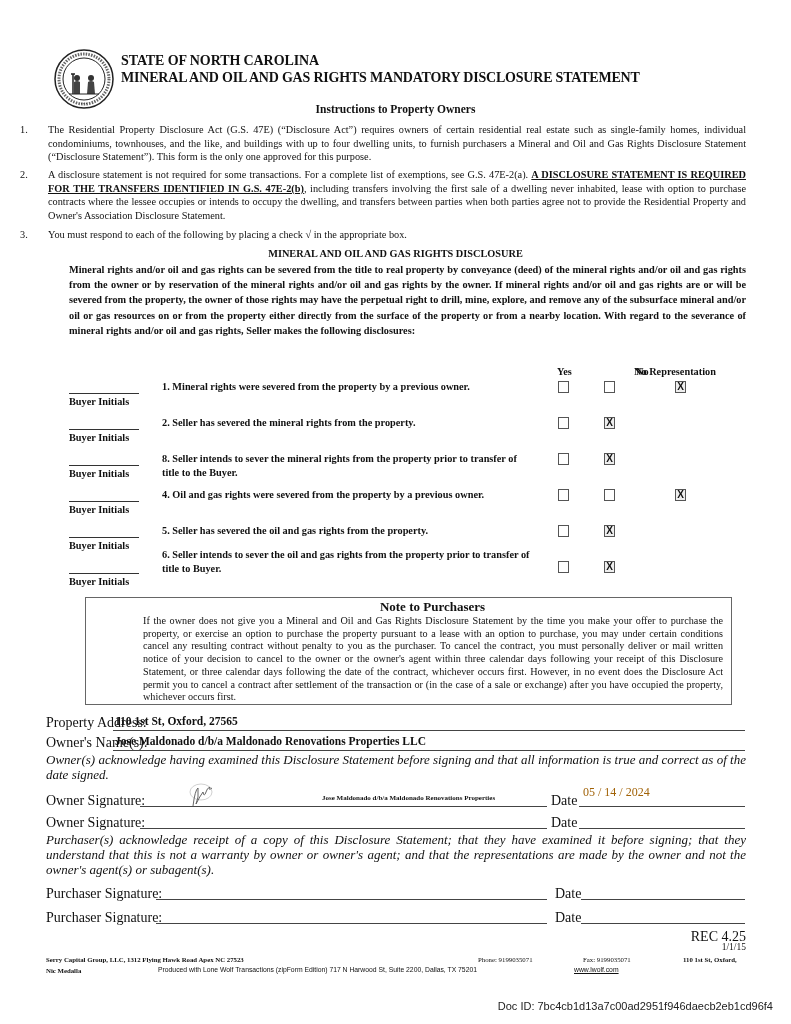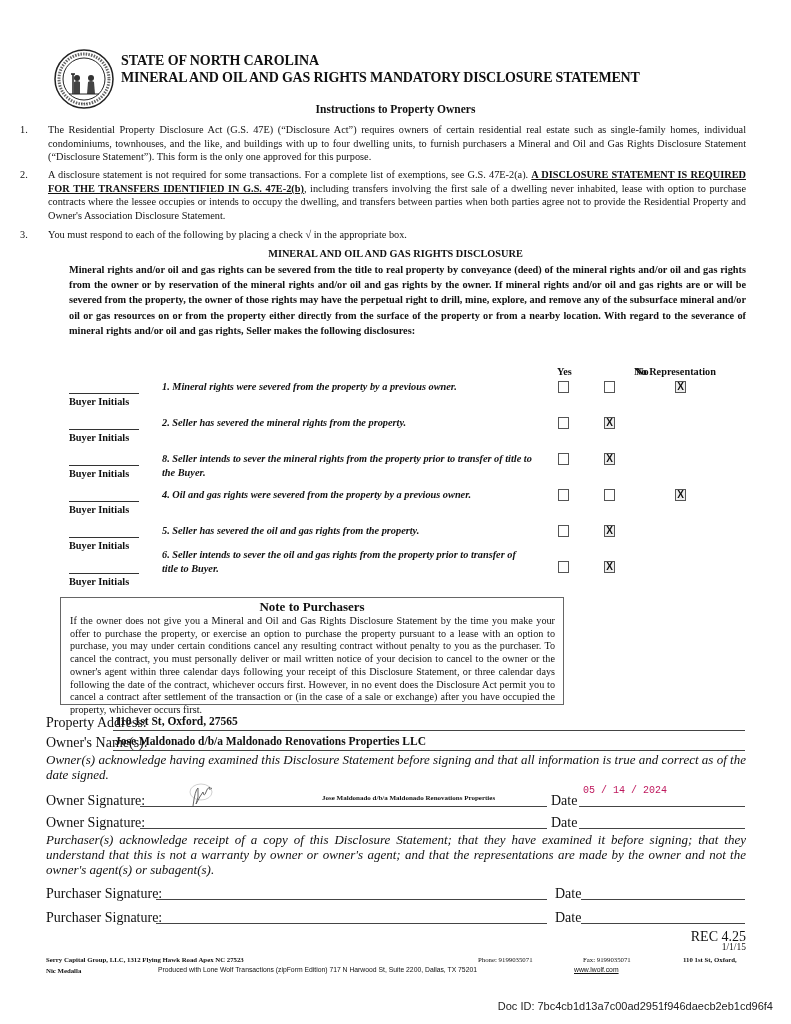--- a/index.html
+++ b/index.html
@@ -12,36 +12,36 @@
   .instr-h { left: 0; width: 791px; top: 103px; text-align: center; font-size: 11.5px; font-weight: bold; }
   .ol { left: 20px; width: 726px; font-size: 10.3px; line-height: 13.5px; }
   .ol .n { position: absolute; left: 0; top: 0; }
   .ol .t { margin-left: 28px; text-align: justify; }
   .b-u { font-weight: bold; text-decoration: underline; }
   .sec-h { left: 0; width: 791px; top: 248px; text-align: center; font-size: 10.3px; font-weight: bold; }
   .sec-p { left: 69px; width: 677px; top: 262px; font-size: 10.3px; line-height: 15.2px; font-weight: bold; text-align: justify; }
   .col-h { font-size: 10.3px; font-weight: bold; top: 366px; }
   .initials-line { left: 69px; width: 70px; border-top: 1px solid #333; height: 0; }
   .initials { left: 69px; font-size: 10.3px; font-weight: bold; }
-  .q { left: 162px; width: 370px; font-size: 10.3px; font-weight: bold; line-height: 13.5px; font-style: italic; }
+  .q { left: 162px; width: 370px; font-size: 10.3px; font-weight: bold; line-height: 13.5px; }
   .cb { width: 11px; height: 12px; border: 1px solid #555; background: #fff; box-sizing: border-box;
         font-family: "Liberation Sans", sans-serif; font-size: 10px; font-weight: bold; line-height: 10px; text-align: center; color: #111; }
   .cb.checked { background: #eee; }
-  .note { left: 60px; width: 504px; top: 597px; height: 108px; border: 1.5px solid #666; box-sizing: border-box; }
+  .note { left: 85px; width: 647px; top: 597px; height: 108px; border: 1.5px solid #666; box-sizing: border-box; padding-left: 48px; }
   .note-h { text-align: center; font-size: 13px; font-weight: bold; margin-top: 1px; }
   .note-p { margin: 0 8px 0 9px; font-size: 10.2px; line-height: 12.7px; text-align: justify; }
   .lbl { font-size: 14px; }
   .val { font-size: 11.5px; font-weight: bold; }
   .uline { border-bottom: 1px solid #444; height: 0; }
   .ital { left: 46px; width: 700px; font-size: 13px; font-style: italic; line-height: 15px; text-align: justify; }
   .small-b { font-size: 7px; font-weight: bold; }
   .foot { font-size: 6.8px; font-weight: bold; }
   .foot-s { font-size: 6.8px; font-family: "Liberation Sans", sans-serif; }
   .docid { right: 18px; top: 1000px; font-family: "Liberation Sans", sans-serif; font-size: 11px; color: #222; }
-  .datev { font-family: Liberation Mono, monospace; font-size: 10px; color: #be185d; }
+  .datev { font-family: Liberation Serif, serif; font-size: 12px; color: #a16207; }
 </style>
 </head>
 <body>
 
 <div class="abs seal">
   <svg width="62" height="62" viewBox="0 0 62 62">
     <circle cx="31" cy="31" r="29" fill="none" stroke="#222" stroke-width="1.5"></circle>
     <circle cx="31" cy="31" r="21" fill="none" stroke="#222" stroke-width="1"></circle>
     <circle cx="31" cy="31" r="25" fill="none" stroke="#666" stroke-width="3" stroke-dasharray="1.5 1.2"></circle>
     <path d="M20 46 L20 26 M18 26 L22 26" stroke="#222" stroke-width="1.5"></path>

